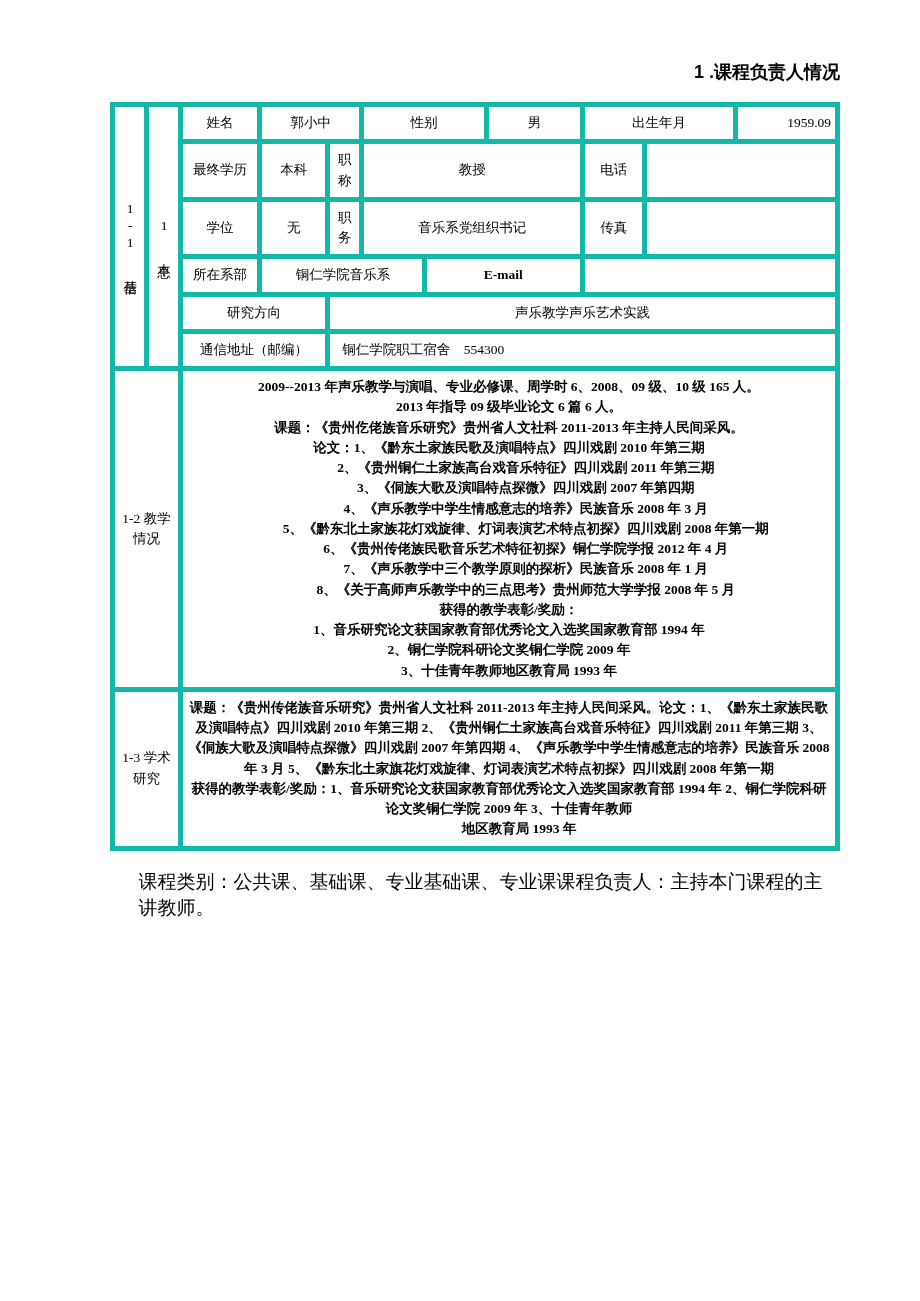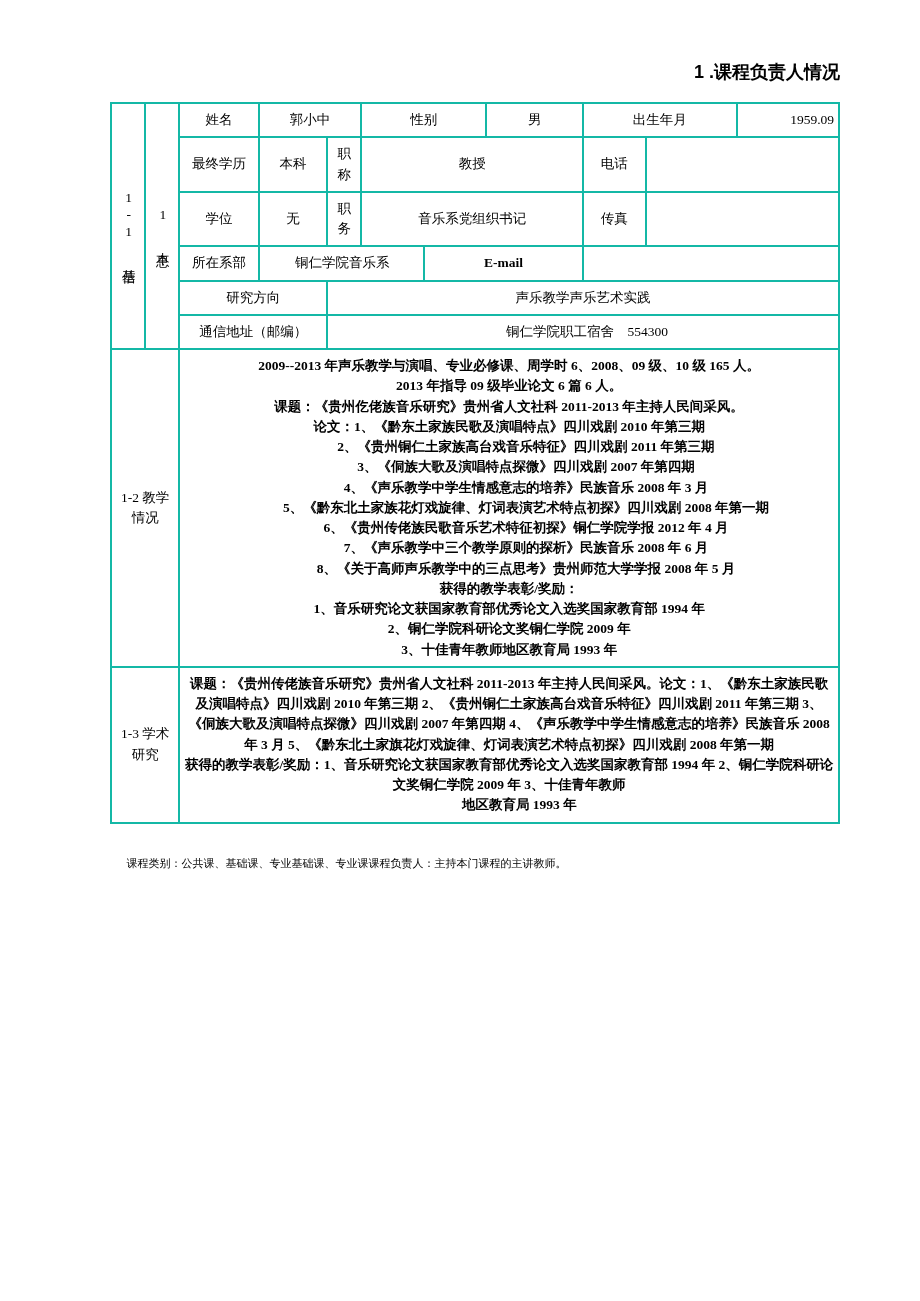--- a/index.html
+++ b/index.html
@@ -18,21 +18,21 @@
     font-weight: bold;
     margin: 0 0 18px 0;
     text-align: right;
   }
   table.main {
     border-collapse: collapse;
     width: 100%;
     table-layout: fixed;
   }
   table.main td {
-    border: 2px solid #14b8a6;
+    border: 5px solid #14b8a6;
     padding: 6px 4px;
     vertical-align: middle;
     text-align: center;
     font-size: 13.5px;
     line-height: 1.5;
   }
   td.vlabel {
     writing-mode: vertical-rl;
     text-orientation: upright;
     letter-spacing: 2px;
@@ -46,22 +46,22 @@
     text-align: left;
     padding: 8px 10px;
     line-height: 1.9;
     font-size: 13.5px;
     vertical-align: top;
     font-weight: bold;
   }
   .indent { padding-left: 2.5em; display: block; }
   .email-label { font-family: "Times New Roman", serif; font-weight: bold; }
   .footnote {
-    margin-top: 32px;
-    font-size: 11px;
+    margin-top: 18px;
+    font-size: 19px;
     padding-left: 1.5em;
   }
 </style>
 </head>
 <body>
 
 <h2>1 .课程负责人情况</h2>
 
 <table class="main">
   <colgroup>
@@ -115,36 +115,36 @@
     <td colspan="3"></td>
   </tr>
 
   <tr>
     <td colspan="2">研究方向</td>
     <td colspan="7">声乐教学声乐艺术实践</td>
   </tr>
 
   <tr>
     <td colspan="2">通信地址（邮编）</td>
-    <td colspan="7" style="text-align:center;padding-left:12px">铜仁学院职工宿舍　554300</td>
+    <td colspan="7" style="text-align:left;padding-left:12px">铜仁学院职工宿舍　554300</td>
   </tr>
 
   <tr>
     <td colspan="2" class="section-label">1-2 教学情况</td>
     <td colspan="9" class="text-block">
       <span>2009--2013 年声乐教学与演唱、专业必修课、周学时 6、2008、09 级、10 级 165 人。</span><br>
       <span>2013 年指导 09 级毕业论文 6 篇 6 人。</span><br>
       <span>课题：《贵州仡佬族音乐研究》贵州省人文社科 2011-2013 年主持人民间采风。</span><br>
       <span>论文：1、《黔东土家族民歌及演唱特点》四川戏剧 2010 年第三期</span><br>
       <span class="indent">2、《贵州铜仁土家族高台戏音乐特征》四川戏剧 2011 年第三期</span>
       <span class="indent">3、《侗族大歌及演唱特点探微》四川戏剧 2007 年第四期</span>
       <span class="indent">4、《声乐教学中学生情感意志的培养》民族音乐 2008 年 3 月</span>
       <span class="indent">5、《黔东北土家族花灯戏旋律、灯词表演艺术特点初探》四川戏剧 2008 年第一期</span>
       <span class="indent">6、《贵州传佬族民歌音乐艺术特征初探》铜仁学院学报 2012 年 4 月</span>
-      <span class="indent">7、《声乐教学中三个教学原则的探析》民族音乐 2008 年 6 月</span>
+      <span class="indent">7、《声乐教学中三个教学原则的探析》民族音乐 2008 年 1 月</span>
       <span class="indent">8、《关于高师声乐教学中的三点思考》贵州师范大学学报 2008 年 5 月</span>
       <span>获得的教学表彰/奖励：</span><br>
       <span>1、音乐研究论文获国家教育部优秀论文入选奖国家教育部 1994 年</span><br>
       <span>2、铜仁学院科研论文奖铜仁学院 2009 年</span><br>
       <span>3、十佳青年教师地区教育局 1993 年</span>
     </td>
   </tr>
 
   <tr>
     <td colspan="2" class="section-label">1-3 学术研究</td>

